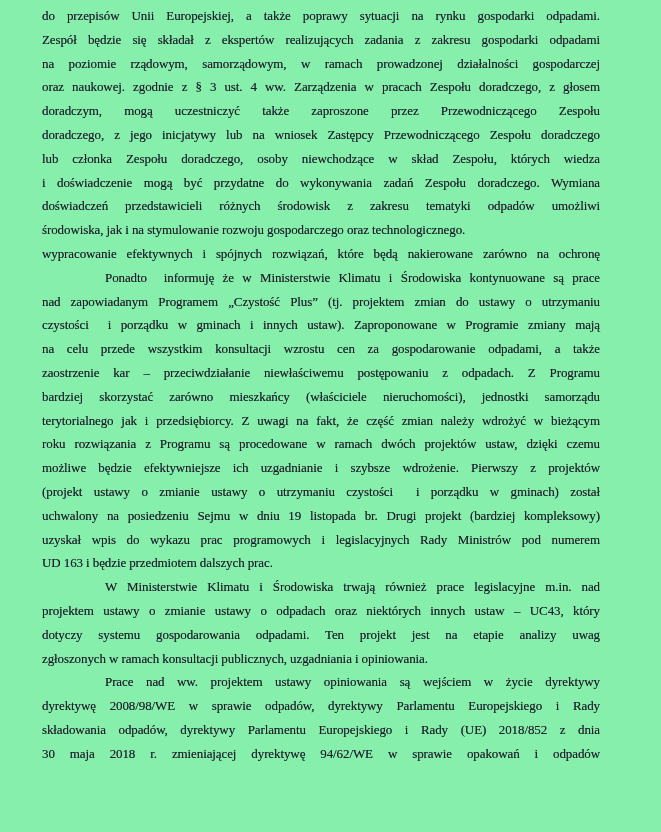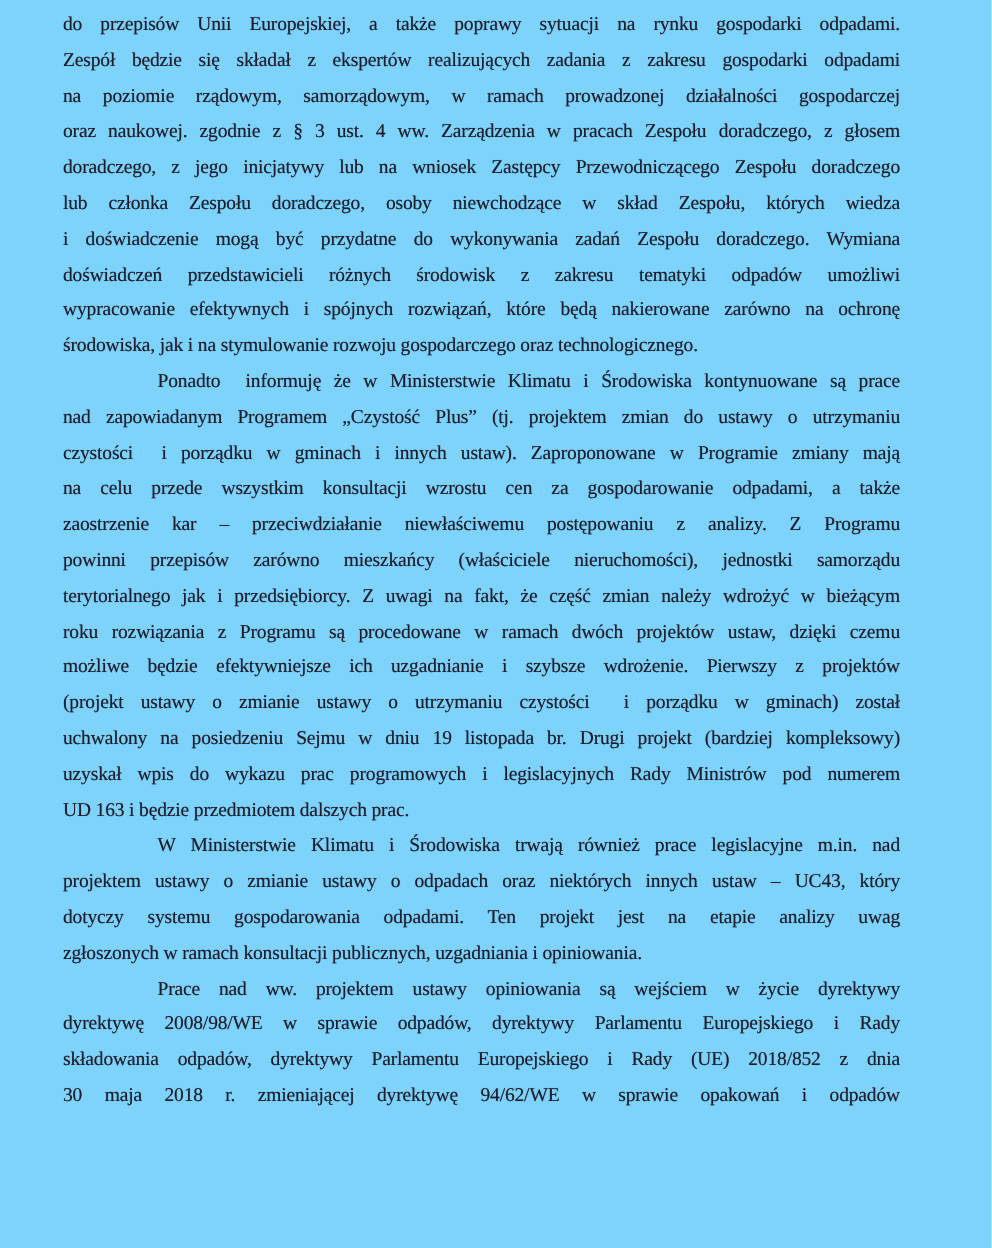--- a/index.html
+++ b/index.html
@@ -10,21 +10,21 @@
     width: 661px;
     height: 832px;
     background: #ffffff;
     overflow: hidden;
     font-family: "Liberation Serif", "DejaVu Serif", serif;
   }
   .page {
     position: relative;
     width: 661px;
     height: 832px;
-    background: #7dd3fc;
+    background: #86efac;
   }
   .text-block {
     position: absolute;
     left: 42px;
     top: 4px;
     width: 558px;
     color: #1d1d27;
     font-size: 13px;
     line-height: 23.8px;
     letter-spacing: -0.1px;
@@ -46,32 +46,33 @@
 </style>
 </head>
 <body>
 
 <div class="page">
   <div class="text-block" id="text-block" style="color: rgb(29, 29, 39);">
       <div class="line">do przepisów Unii Europejskiej, a także poprawy sytuacji na rynku gospodarki odpadami.</div>
       <div class="line">Zespół będzie się składał z ekspertów realizujących zadania z zakresu gospodarki odpadami</div>
       <div class="line">na poziomie rządowym, samorządowym, w ramach prowadzonej działalności gospodarczej</div>
       <div class="line">oraz naukowej. zgodnie z § 3 ust. 4 ww. Zarządzenia w pracach Zespołu doradczego, z głosem</div>
+      <div class="line">doradczym, mogą uczestniczyć także zaproszone przez Przewodniczącego Zespołu</div>
       <div class="line">doradczego, z jego inicjatywy lub na wniosek Zastępcy Przewodniczącego Zespołu doradczego</div>
       <div class="line">lub członka Zespołu doradczego, osoby niewchodzące w skład Zespołu, których wiedza</div>
       <div class="line">i doświadczenie mogą być przydatne do wykonywania zadań Zespołu doradczego. Wymiana</div>
       <div class="line">doświadczeń przedstawicieli różnych środowisk z zakresu tematyki odpadów umożliwi</div>
+      <div class="line para-end">środowiska, jak i na stymulowanie rozwoju gospodarczego oraz technologicznego.</div>
       <div class="line">wypracowanie efektywnych i spójnych rozwiązań, które będą nakierowane zarówno na ochronę</div>
-      <div class="line para-end">środowiska, jak i na stymulowanie rozwoju gospodarczego oraz technologicznego.</div>
       <div class="line indent">Ponadto&nbsp; informuję że w Ministerstwie Klimatu i Środowiska kontynuowane są prace</div>
       <div class="line">nad zapowiadanym Programem „Czystość Plus” (tj. projektem zmian do ustawy o utrzymaniu</div>
       <div class="line">czystości&nbsp; i porządku w gminach i innych ustaw). Zaproponowane w Programie zmiany mają</div>
       <div class="line">na celu przede wszystkim konsultacji wzrostu cen za gospodarowanie odpadami, a także</div>
-      <div class="line">zaostrzenie kar – przeciwdziałanie niewłaściwemu postępowaniu z analizy. Z Programu</div>
-      <div class="line">powinni przepisów zarówno mieszkańcy (właściciele nieruchomości), jednostki samorządu</div>
+      <div class="line">zaostrzenie kar – przeciwdziałanie niewłaściwemu postępowaniu z odpadach. Z Programu</div>
+      <div class="line">bardziej skorzystać zarówno mieszkańcy (właściciele nieruchomości), jednostki samorządu</div>
       <div class="line">terytorialnego jak i przedsiębiorcy. Z uwagi na fakt, że część zmian należy wdrożyć w bieżącym</div>
       <div class="line">roku rozwiązania z Programu są procedowane w ramach dwóch projektów ustaw, dzięki czemu</div>
       <div class="line">możliwe będzie efektywniejsze ich uzgadnianie i szybsze wdrożenie. Pierwszy z projektów</div>
       <div class="line">(projekt ustawy o zmianie ustawy o utrzymaniu czystości&nbsp; i porządku w gminach) został</div>
       <div class="line">uchwalony na posiedzeniu Sejmu w dniu 19 listopada br. Drugi projekt (bardziej kompleksowy)</div>
       <div class="line">uzyskał wpis do wykazu prac programowych i legislacyjnych Rady Ministrów pod numerem</div>
       <div class="line para-end">UD 163 i będzie przedmiotem dalszych prac.</div>
       <div class="line indent">W Ministerstwie Klimatu i Środowiska trwają również prace legislacyjne m.in. nad</div>
       <div class="line">projektem ustawy o zmianie ustawy o odpadach oraz niektórych innych ustaw – UC43, który</div>
       <div class="line">dotyczy systemu gospodarowania odpadami. Ten projekt jest na etapie analizy uwag</div>

